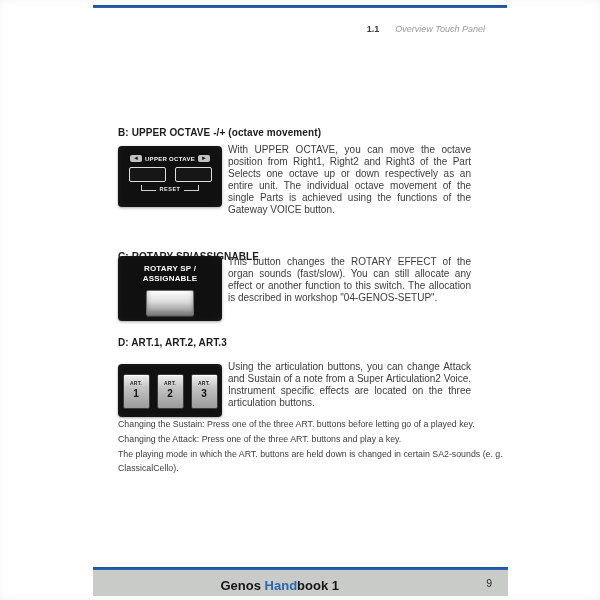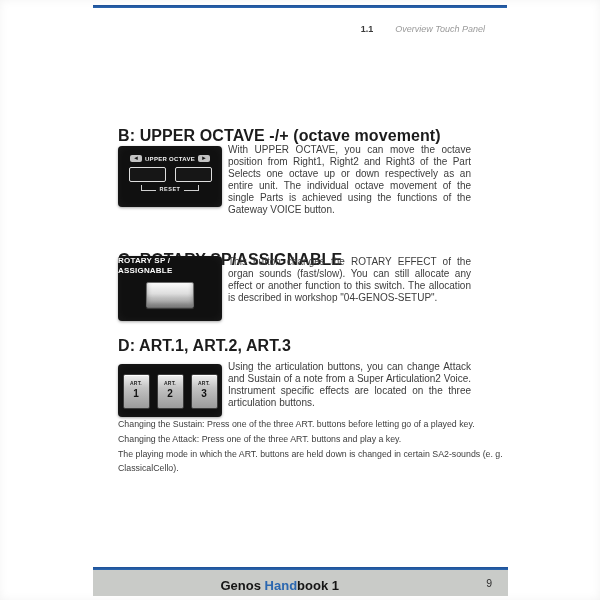--- a/index.html
+++ b/index.html
@@ -5,25 +5,25 @@
   html,body { margin:0; padding:0; background:#fff; }
   .stage {
     position:relative; width:600px; height:600px; background:#ffffff;
     font-family:"Liberation Sans", sans-serif; overflow:hidden;
     box-shadow: inset 0 0 10px rgba(0,0,0,0.05);
   }
   
   .top-rule { position:absolute; left:93px; top:5px; width:414px; height:3px;
     background: linear-gradient(180deg, #1e4f95, var(--accent-blue,#2b67b0)); }
   .header-meta { position:absolute; top:24px; right:115px; font-size:9px; color:#9a9a9a; }
-  .header-meta .hnum { font-weight:bold; color:#3a3a3a; font-style:normal; margin-right:22px; }
+  .header-meta .hnum { font-weight:bold; color:#3a3a3a; font-style:normal; margin-right:16px; }
   .header-meta .htitle { font-style:italic; color:#9a9a9a;text-align:right; }
 
   
-  .sec-head { position:absolute; left:118px; font-size:16px; font-weight:bold; color:#1c1c1c; letter-spacing:.1px; }
+  .sec-head { position:absolute; left:118px; font-size:10px; font-weight:bold; color:#1c1c1c; letter-spacing:.1px; }
   .sec-body { position:absolute; left:228px; width:243px; font-size:10px; line-height:11.9px;
     color:#3c3c3c; text-align:justify; }
   .h-b { top:127px; } .b-b { top:144px; }
   .h-c { top:239px;margin-top:12px; } .b-c { top:256px; }
   .h-d { top:337px; } .b-d { top:361px; }
 
   
   .panel { position:absolute; left:118px; width:104px; background:#101010; border-radius:4px;
     box-shadow: 0 1px 3px rgba(0,0,0,.35), inset 0 0 8px rgba(255,255,255,.05); }
   .panel-uo { top:146px; height:61px; }
@@ -37,21 +37,21 @@
   .uo-title { color:#f2f2f2; font-size:6px; font-weight:bold; letter-spacing:.3px; white-space:nowrap; }
   .uo-row2 { display:flex; justify-content:center; gap:9px; margin-top:5px; }
   .uo-btn { width:35px; height:13px; background:#161616; border:1px solid #dedede; border-radius:2px; }
   .uo-row3 { display:flex; justify-content:center; align-items:flex-end; gap:2px; margin-top:3px; }
   .brk-l { width:14px; height:5px; border-left:1px solid #cfcfcf; border-bottom:1px solid #cfcfcf; }
   .brk-r { width:14px; height:5px; border-right:1px solid #cfcfcf; border-bottom:1px solid #cfcfcf; }
   .uo-reset { color:#eaeaea; font-size:5.5px; font-weight:bold; letter-spacing:.5px; padding:0 2px;
     transform:translateY(1px); }
 
   
-  .rot-title { padding-top:0; color:#fafafa; font-weight:bold;
+  .rot-title { padding-top:8px; text-align:center; color:#fafafa; font-weight:bold;
     font-size:8px; line-height:9.5px; letter-spacing:.2px; }
   .rot-btn { width:46px; height:24px; margin:7px auto 0; border-radius:2px; border:1px solid #6b6b6b;
     background:linear-gradient(180deg,#fdfdfd 0%,#dddddd 45%,#bfbfbf 62%,#a6a6a6 100%);
     box-shadow: 0 1px 1px rgba(255,255,255,.2), inset 0 -4px 5px rgba(0,0,0,.28); }
 
   
   .art-row { display:flex; justify-content:center; gap:7px; padding-top:10px; }
   .art-btn { width:25px; height:33px; border-radius:2px; border:1px solid #3a3a3a; text-align:center;
     background:linear-gradient(180deg,#efefef 0%,#c2c2c2 40%,#9b9b9b 100%);
     box-shadow: inset 0 1px 0 #ffffff; }

